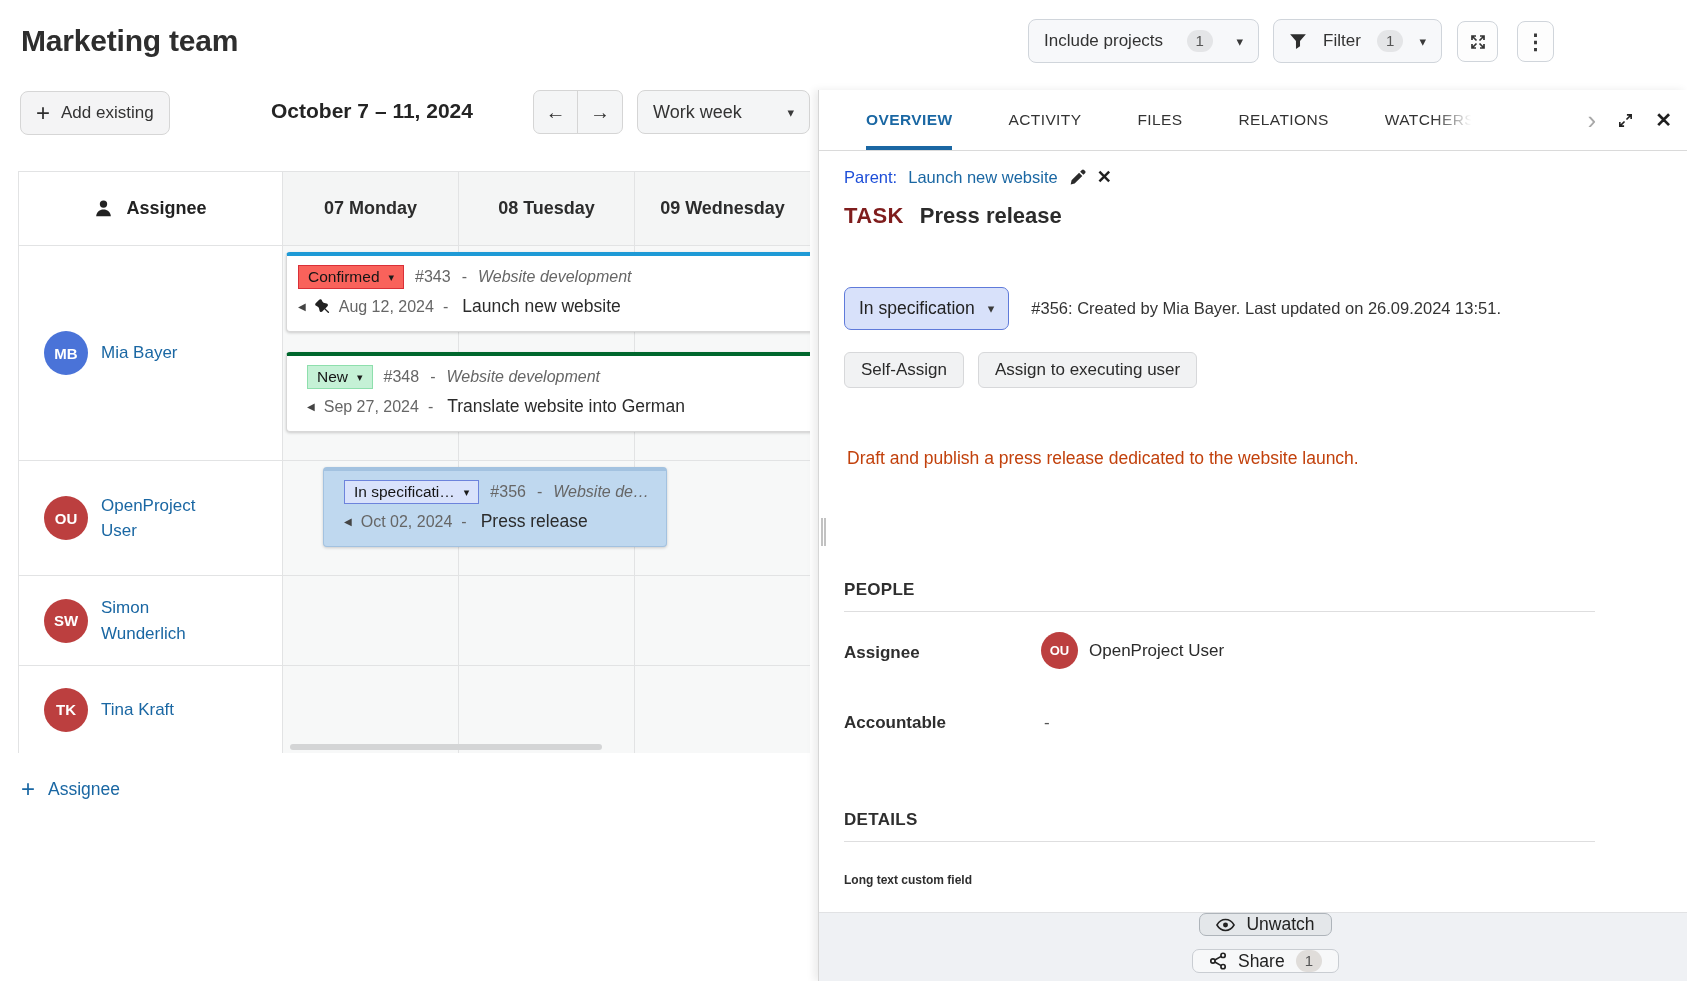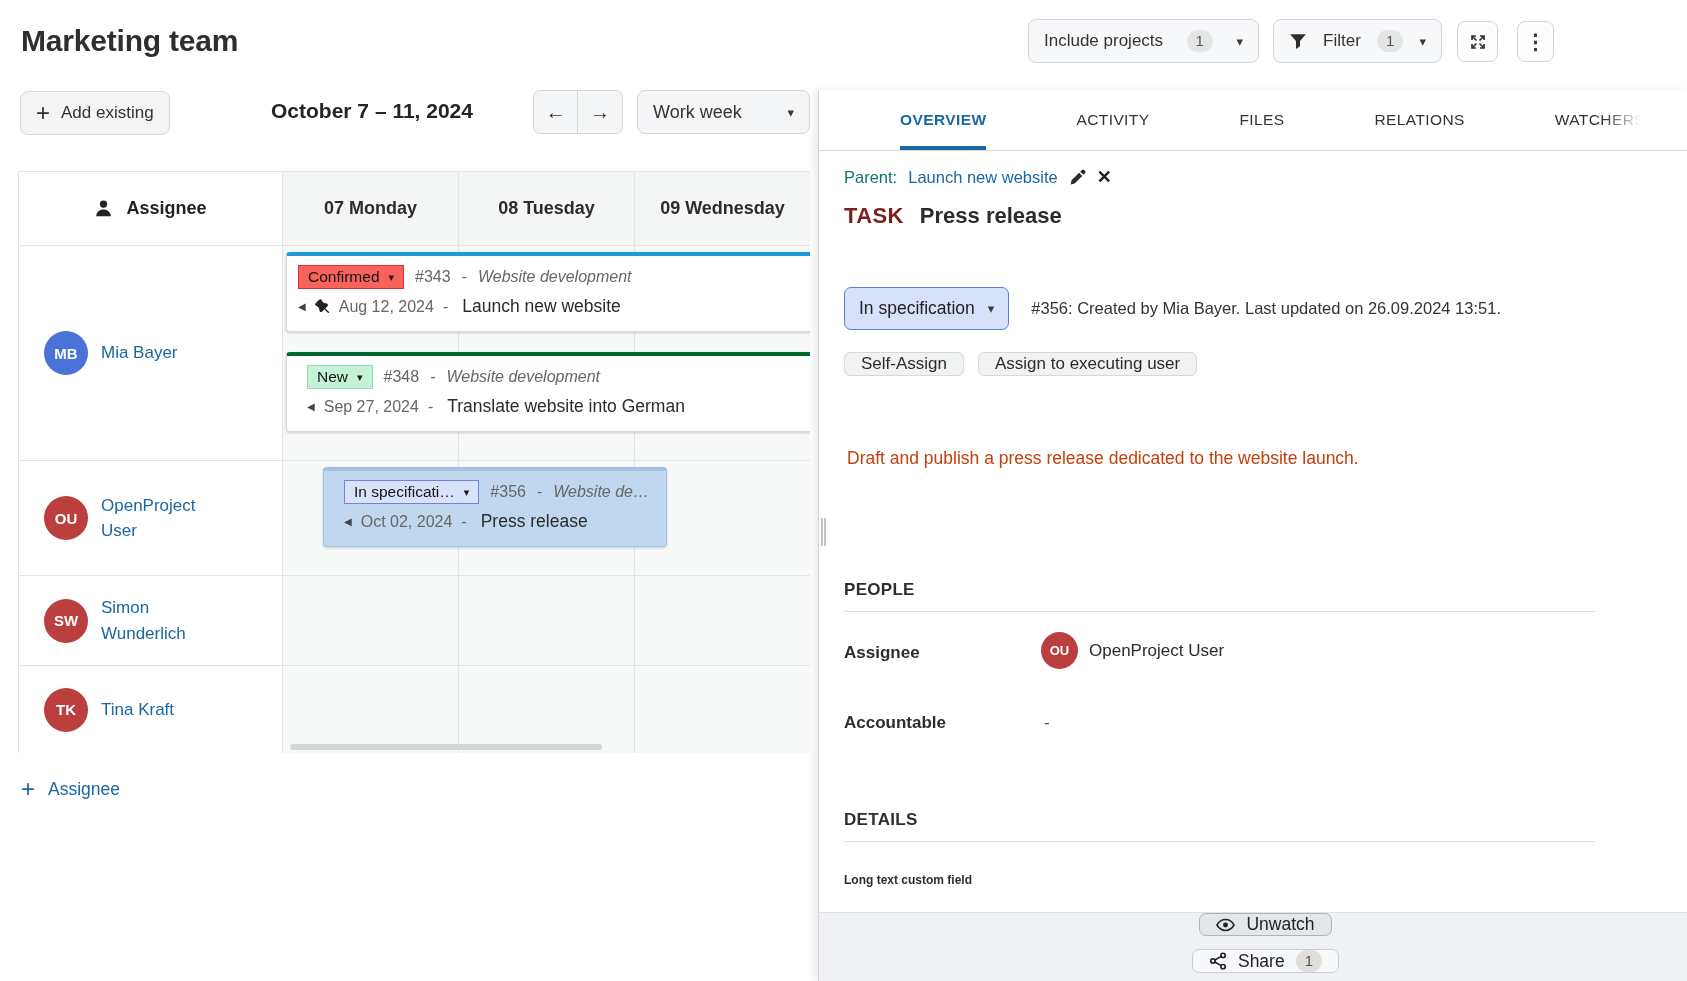--- a/index.html
+++ b/index.html
@@ -58,42 +58,42 @@
   .ctitle { color:#2b2b2b; font-size:17.5px; margin-left:5px; }
   .pin-icon svg { display:block; }
 
   #h-scrollbar { position:absolute; left:290px; top:744px; width:312px; height:6px; border-radius:3px; background:#d4d5d6; cursor:pointer; }
   #add-assignee-btn { position:absolute; left:21px; top:777px; display:flex; align-items:center; gap:13px; color:#1a67a3; font-size:17.5px; cursor:pointer; }
   #add-assignee-btn .plus-glyph { color:#1a67a3; }
 
   
   .panel { position:absolute; left:818px; top:90px; width:869px; height:891px; background:#fff; border-left:1px solid #d6d6d6; box-shadow:-4px 0 8px rgba(0,0,0,.08); }
   .tabbar { position:absolute; top:0; left:0; right:0; height:61px; border-bottom:1px solid #dadada; display:flex; align-items:stretch; padding-left:47px; gap:56px; background:#fff; }
-  .tab { display:flex; align-items:center; font-size:15.5px; letter-spacing:.4px; color:#333; border-bottom:4px solid transparent; padding-top:3px; cursor:pointer; white-space:nowrap;margin-left:34px; }
+  .tab { display:flex; align-items:center; font-size:15.5px; letter-spacing:.4px; color:#333; border-bottom:4px solid transparent; padding-top:3px; cursor:pointer; white-space:nowrap; }
   .tab.active { color:#1a67a3; font-weight:700; border-bottom-color:#1a67a3; }
   .tab.fade { -webkit-mask-image:linear-gradient(90deg,#000 55%,transparent 96%); mask-image:linear-gradient(90deg,#000 55%,transparent 96%); }
   .tab-icons { margin-left:auto; display:flex; align-items:center; gap:21px; padding-right:15px; }
   .tab-icons .chev { font-size:26px; color:#a8a8a8; line-height:1; cursor:pointer; }
   .tab-icons .ico { color:#222; cursor:pointer; display:flex; align-items:center; }
   .close-x { font-size:20px; color:#1f1f1f; font-weight:600; }
 
   .parent-row { position:absolute; left:25px; top:76px; display:flex; align-items:center; gap:11px; font-size:16.5px; }
-  .parent-label { color:#0f766e; }
+  .parent-label { color:#1d4ed8; }
   .parent-link { color:#1a67a3; cursor:pointer; }
   .mini-ico { color:#2b2b2b; cursor:pointer; display:flex; align-items:center; }
   .wp-title-row { position:absolute; left:25px; top:113px; display:flex; align-items:baseline; gap:16px; }
   .wp-type { color:#7f1d1d; font-size:22px; font-weight:700; letter-spacing:.4px; }
   .wp-title { color:#2b2b2b; font-size:22px; font-weight:700; }
 
   .status-row { position:absolute; left:25px; top:197px; display:flex; align-items:center; }
   .status-btn { display:inline-flex; align-items:center; gap:13px; background:#d8e1fa; border:1px solid #5f7ada; border-radius:7px; padding:0 14px; height:43px; font-size:17.5px; color:#222; cursor:pointer; }
   .wp-meta { margin-left:22px; font-size:16.5px; color:#333; }
 
   .assign-row { position:absolute; left:25px; top:262px; display:flex; gap:14px; }
-  .gbtn { height:24px; padding:0 16px; background:#f1f2f3; border:1px solid #d7d8da; border-radius:6px; font-size:17px; color:#2b2b2b; display:inline-flex; align-items:center; cursor:pointer; }
+  .gbtn { height:36px; padding:0 16px; background:#f1f2f3; border:1px solid #d7d8da; border-radius:6px; font-size:17px; color:#2b2b2b; display:inline-flex; align-items:center; cursor:pointer; }
 
   .wp-desc { position:absolute; left:28px; top:358px; font-size:17.5px; color:#c2410c; cursor:pointer; }
 
   .resize-handle { position:absolute; left:2px; top:428px; width:5px; height:28px; border-left:2px solid #c2c2c2; border-right:2px solid #c2c2c2; cursor:col-resize; }
 
   .sect-head { position:absolute; left:25px; font-size:17px; font-weight:700; color:#2e2e2e; letter-spacing:.3px; }
   .rule { position:absolute; left:25px; right:92px; height:1px; background:#dededf; }
   .attr-label { position:absolute; left:25px; font-size:17px; font-weight:700; color:#2e2e2e; }
   .attr-value { position:absolute; left:222px; display:flex; align-items:center; gap:11px; font-size:17px; color:#2b2b2b; cursor:pointer; }
   .av-sm { width:37px; height:37px; font-size:13px; }

